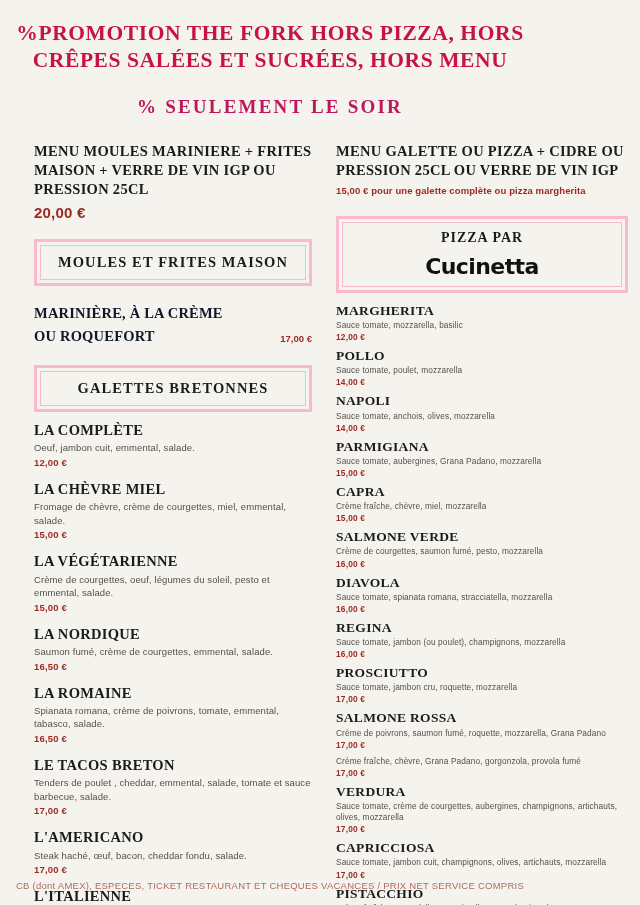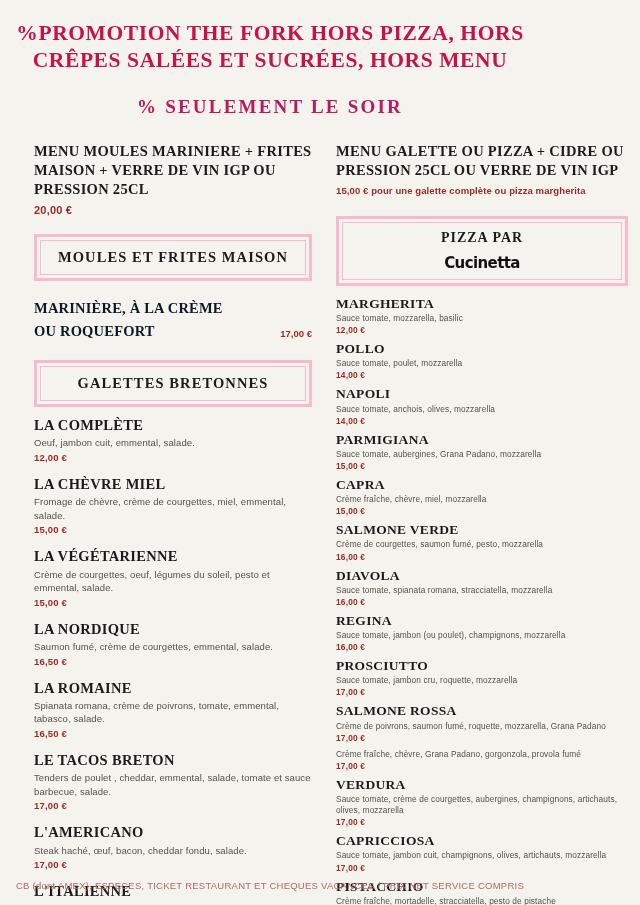--- a/index.html
+++ b/index.html
@@ -65,21 +65,21 @@
     font-family: "Liberation Serif", serif;
     font-weight: bold;
     font-size: 14.5px;
     line-height: 1.32;
     letter-spacing: 0.3px;
     color: #1b1b1b;
     margin: 0;
   }
   .formula-price {
     font-family: "Liberation Sans", sans-serif;
-    font-size: 11px;
+    font-size: 15px;
     font-weight: bold;
     color: #9c2a22;
     margin-top: 5px;
     letter-spacing: 0.2px;
   }
   .formula-note {
     font-family: "Liberation Sans", sans-serif;
     font-size: 9.5px;
     font-weight: bold;
     color: #9c2a22;
@@ -117,21 +117,21 @@
   .brand-pre {
     font-family: "Liberation Serif", serif;
     font-weight: bold;
     font-size: 14px;
     letter-spacing: 1px;
     color: #1b1b1b;
   }
   .brand-logo {
     font-family: "DejaVu Sans", sans-serif;
     font-weight: bold;
-    font-size: 15px;
+    font-size: 22px;
     letter-spacing: -0.6px;
     color: #111111;
     line-height: 1;
   }
 
   
   .moules-line {
     margin-top: 16px;
     display: flex;
     align-items: flex-end;

